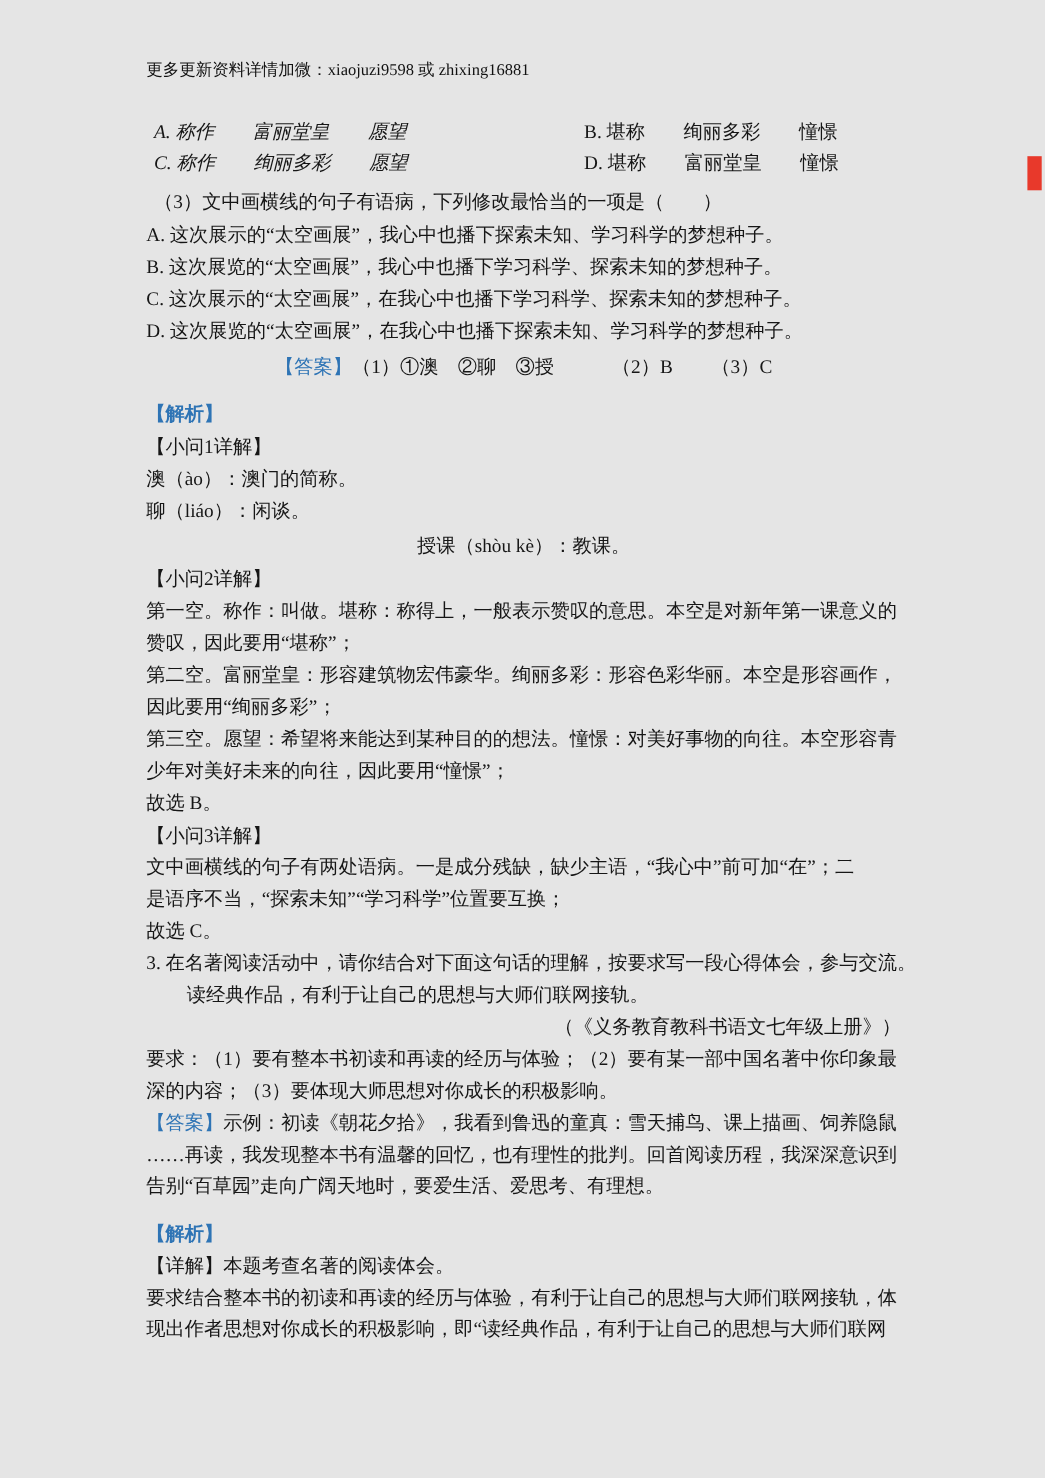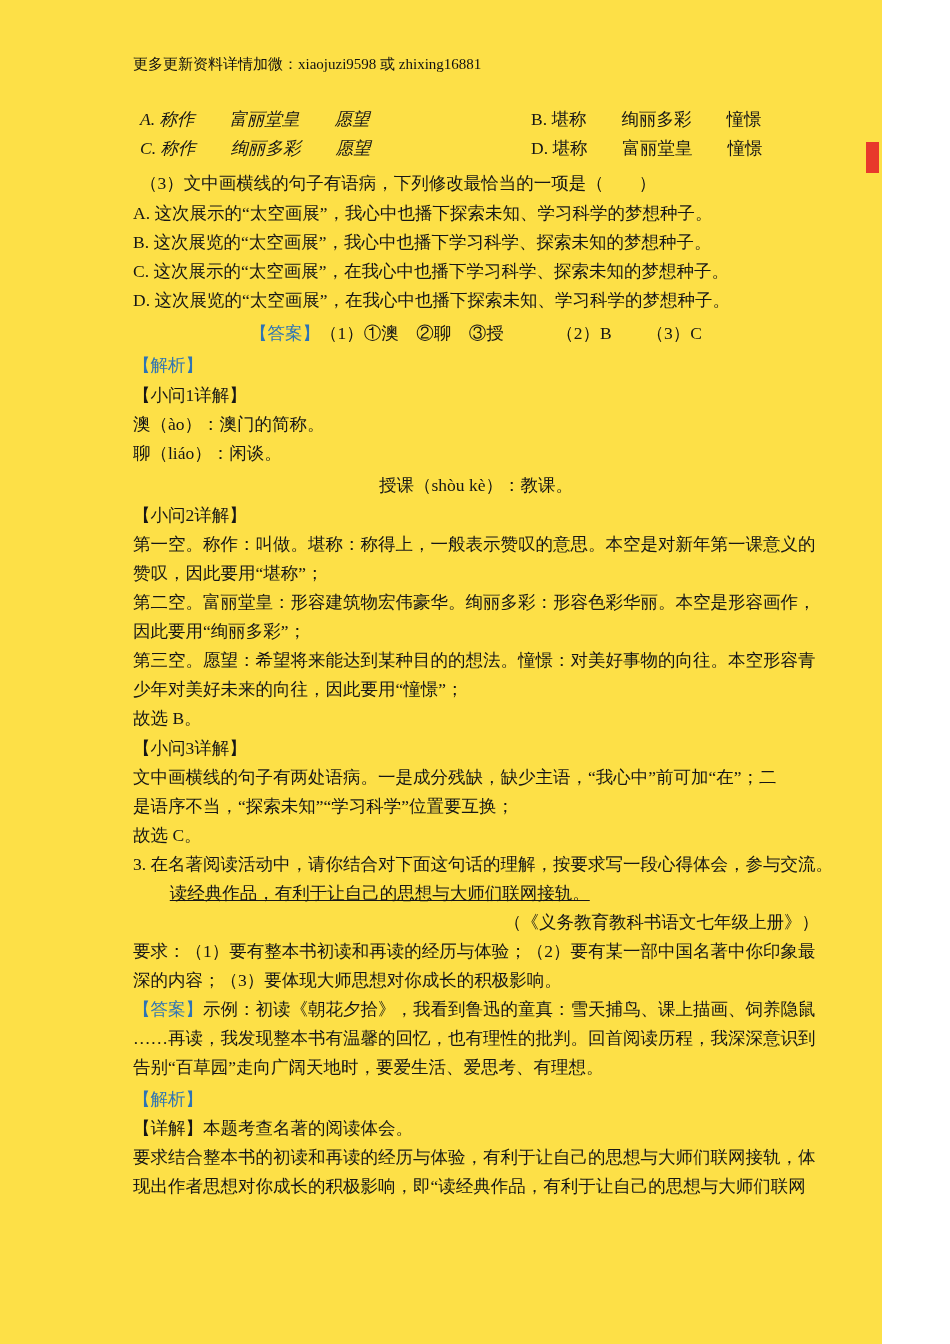--- a/index.html
+++ b/index.html
@@ -1,19 +1,19 @@
 <!DOCTYPE html>
 <html><head>
 <meta charset="utf-8">
 <style>
   html,body{margin:0;padding:0;background:#ffffff;}
   .page{
     position:relative;
-    width:882px;height:1344px;
-    background:#fde047;
+    width:950px;height:1344px;
+    background:#e5e5e5;
     font-family:"Liberation Serif","DejaVu Serif",serif;
     color:#161616;
     overflow:hidden;
   }
   .header-note{
     position:absolute;left:133px;top:54px;
     font-size:15px;line-height:20px;color:#111;
   }
   .red-tab{
     position:absolute;right:3px;top:142px;
@@ -23,29 +23,29 @@
     position:absolute;left:133px;top:105px;width:686px;
     font-size:17.5px;line-height:29px;
   }
   .line{white-space:nowrap;}
   .options-row{display:flex;padding-left:7px;}
   .options-row .opt-left{width:391px;flex:0 0 391px;font-style:italic;}
   .stem{padding-left:7px;margin-top:6px;}
   .choices{margin-top:1px;}
   .answer-line{margin-top:4px;text-align:center;}
   .marker{color:#2E74B5;}
-  .analysis-line{margin-top:3px;}
+  .analysis-line{margin-top:14px;font-weight:bold;}
   .subhead{margin-top:1px;}
   .shou-line{margin-top:3px;text-align:center;}
   .activity-heading{
     margin-top:4px;
     font-family:"Liberation Sans","DejaVu Sans",sans-serif;
     font-weight:bold;font-size:19.5px;line-height:32px;
   }
-  .quote{text-indent:2.1em;text-decoration:underline;}
+  .quote{text-indent:2.1em;}
   .source{text-align:right;}
 </style>
 </head>
 <body>
 
 <div class="page">
 
   <div class="header-note">更多更新资料详情加微：xiaojuzi9598 或 zhixing16881</div>
 
   <div class="red-tab"></div>

